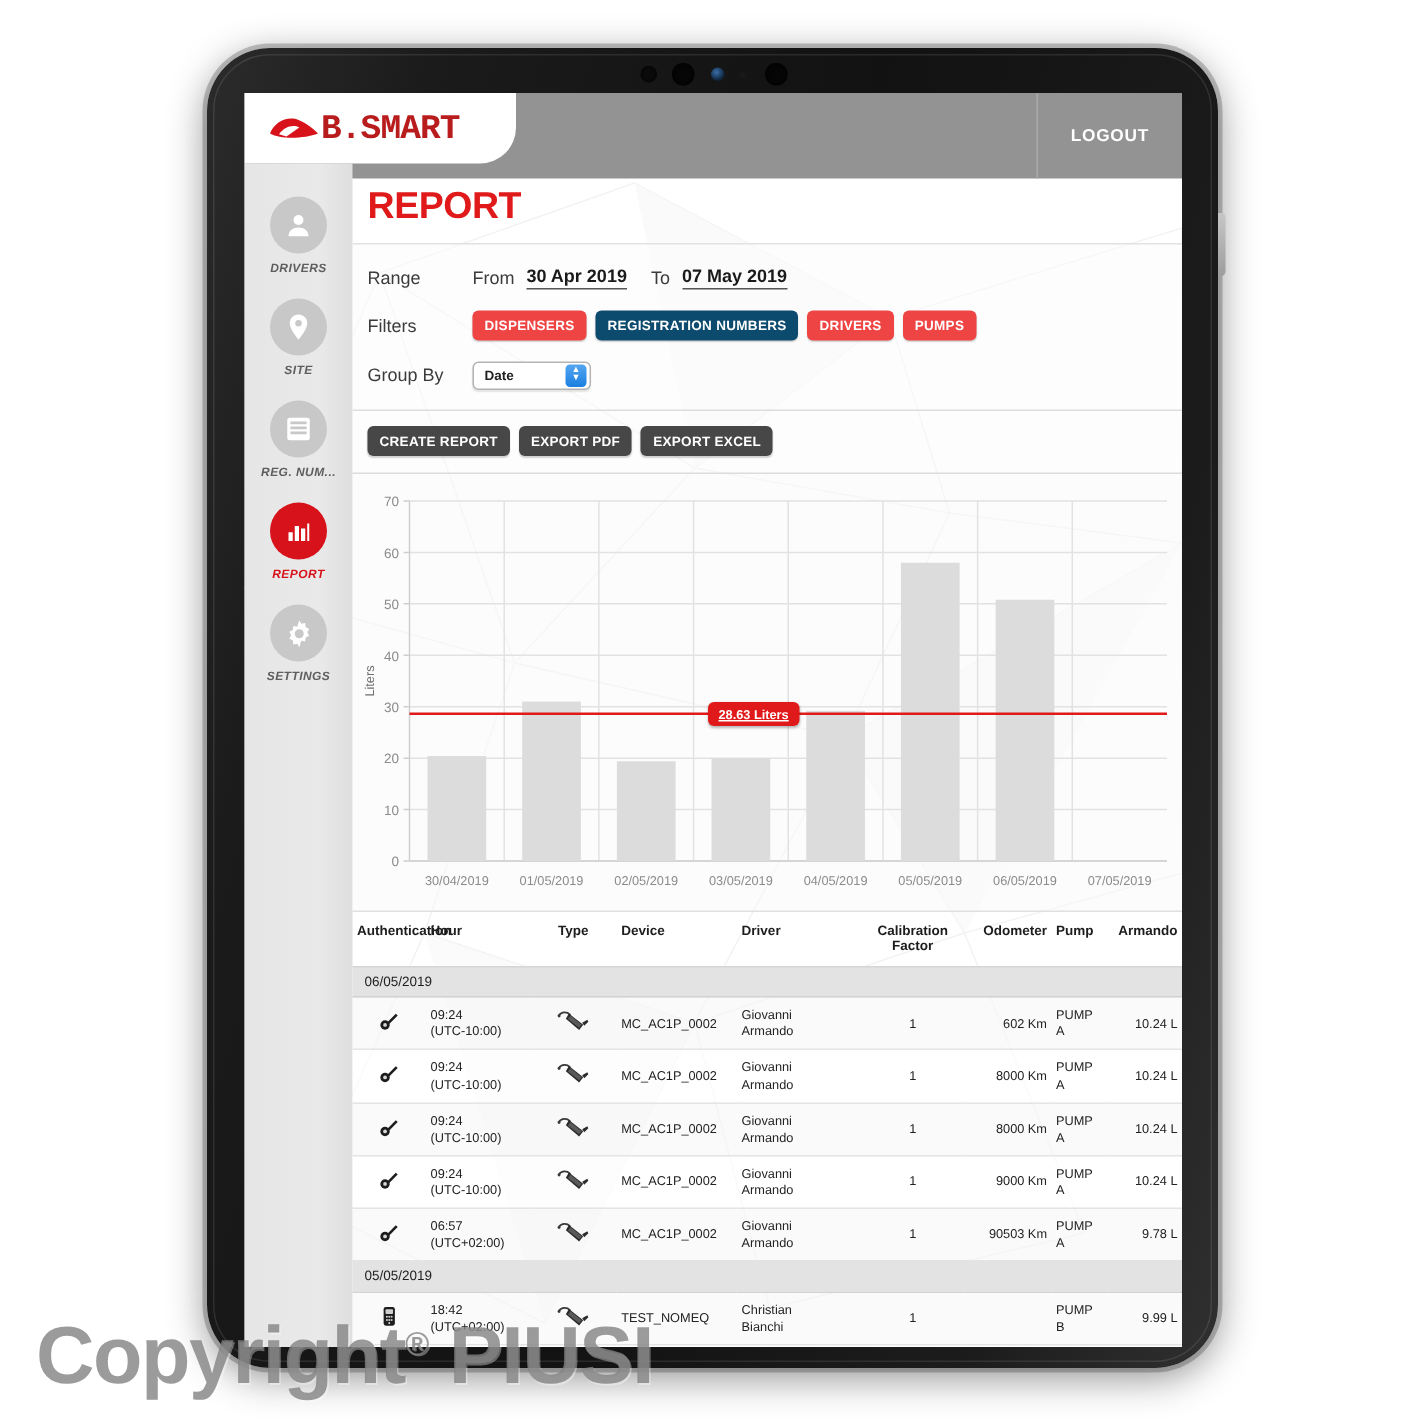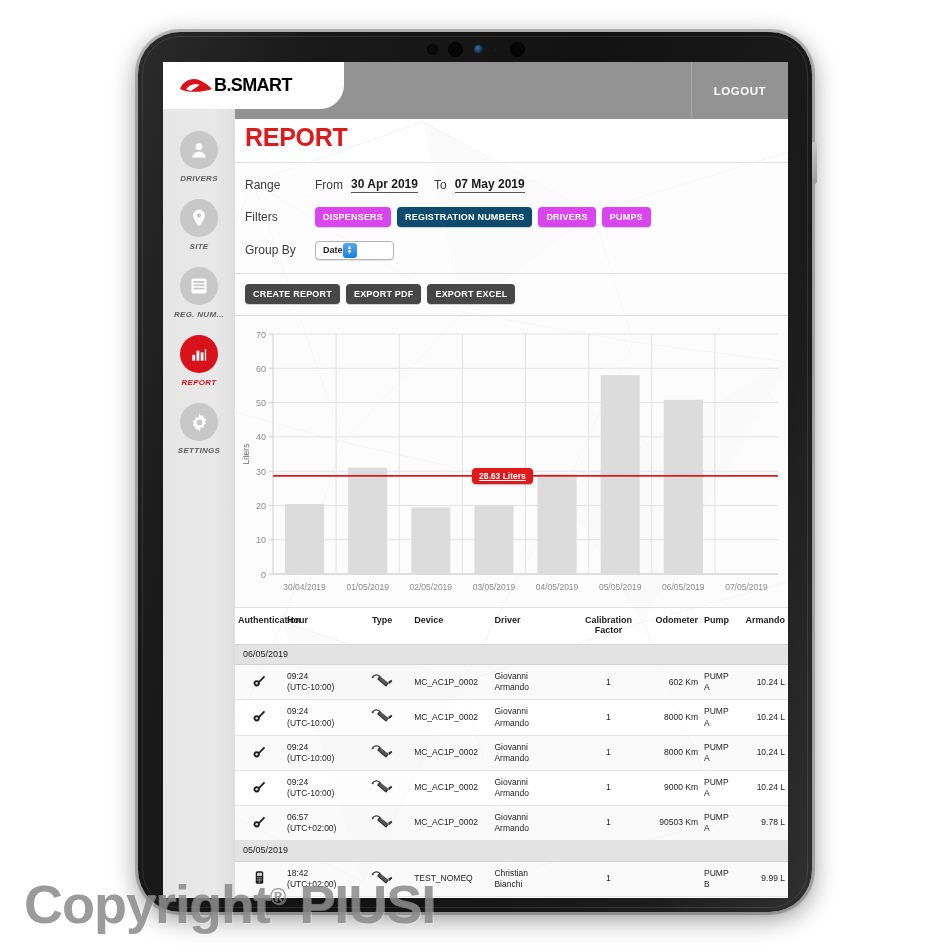--- a/index.html
+++ b/index.html
@@ -68,22 +68,22 @@
   }
   #logo-plate {
     position: absolute; left: 0; top: 0;
     width: 181px; height: 47px;
     background: #fff;
     border-bottom-right-radius: 24px;
     display: flex; align-items: center; padding-left: 16px;
   }
   #logo-swoosh { width: 34px; height: 20px; margin-right: 1px; flex: none; }
   #logo-text {
-    font-size: 18px; font-weight: bold; color: #000000;
-    letter-spacing: -.6px; font-family: Liberation Sans, sans-serif;
+    font-size: 23px; font-weight: bold; color: #b91c1c;
+    letter-spacing: -.6px; font-family: Liberation Mono, monospace;
   }
   #logout-button {
     border-left: 1px solid #aaaaaa;
     padding: 0 22px;
     display: flex; align-items: center;
     color: #ffffff; font-size: 11.5px; font-weight: bold; letter-spacing: .5px;
   }
 
   
   #sidebar {
@@ -130,30 +130,30 @@
   }
   .filter-row { display: flex; align-items: center; min-height: 26px; }
   .filter-label { width: 70px; font-size: 12px; color: #3b3b3b; }
   .from-label, .to-label { font-size: 12px; color: #3b3b3b; margin-right: 8px; }
   .date-value {
     font-size: 12px; font-weight: bold; color: #1a1a1a;
     border-bottom: 1px solid #555; padding-bottom: 1px; margin-right: 16px;
   }
   .chip {
     font-size: 9px; font-weight: bold; color: #fff; letter-spacing: .2px;
-    background: #d946ef; border-radius: 4px;
+    background: #ef4444; border-radius: 4px;
     padding: 5px 8px; margin-right: 6px;
     box-shadow: 0 1px 1px rgba(0,0,0,.18);
   }
   .chip.chip-active { background: #0c4a6e; }
   #group-by-select {
     width: 79px; height: 19px;
     border: 1px solid #b4b4b4; border-radius: 4px;
     background: #fff;
-    display: flex; align-items: center; justify-content: flex-start;
+    display: flex; align-items: center; justify-content: space-between;
     padding-left: 7px; padding-right: 2px;
     box-shadow: 0 1px 1px rgba(0,0,0,.10);
   }
   #group-by-value { font-size: 9px; color: #222; font-weight: bold; }
   #group-by-stepper {
     width: 14px; height: 15px; border-radius: 3px;
     background: linear-gradient(180deg,#55a6f0,#1b7fe0);
     display: flex; flex-direction: column; align-items: center; justify-content: center;
     color: #fff; font-size: 6px; line-height: 5px;
   }

